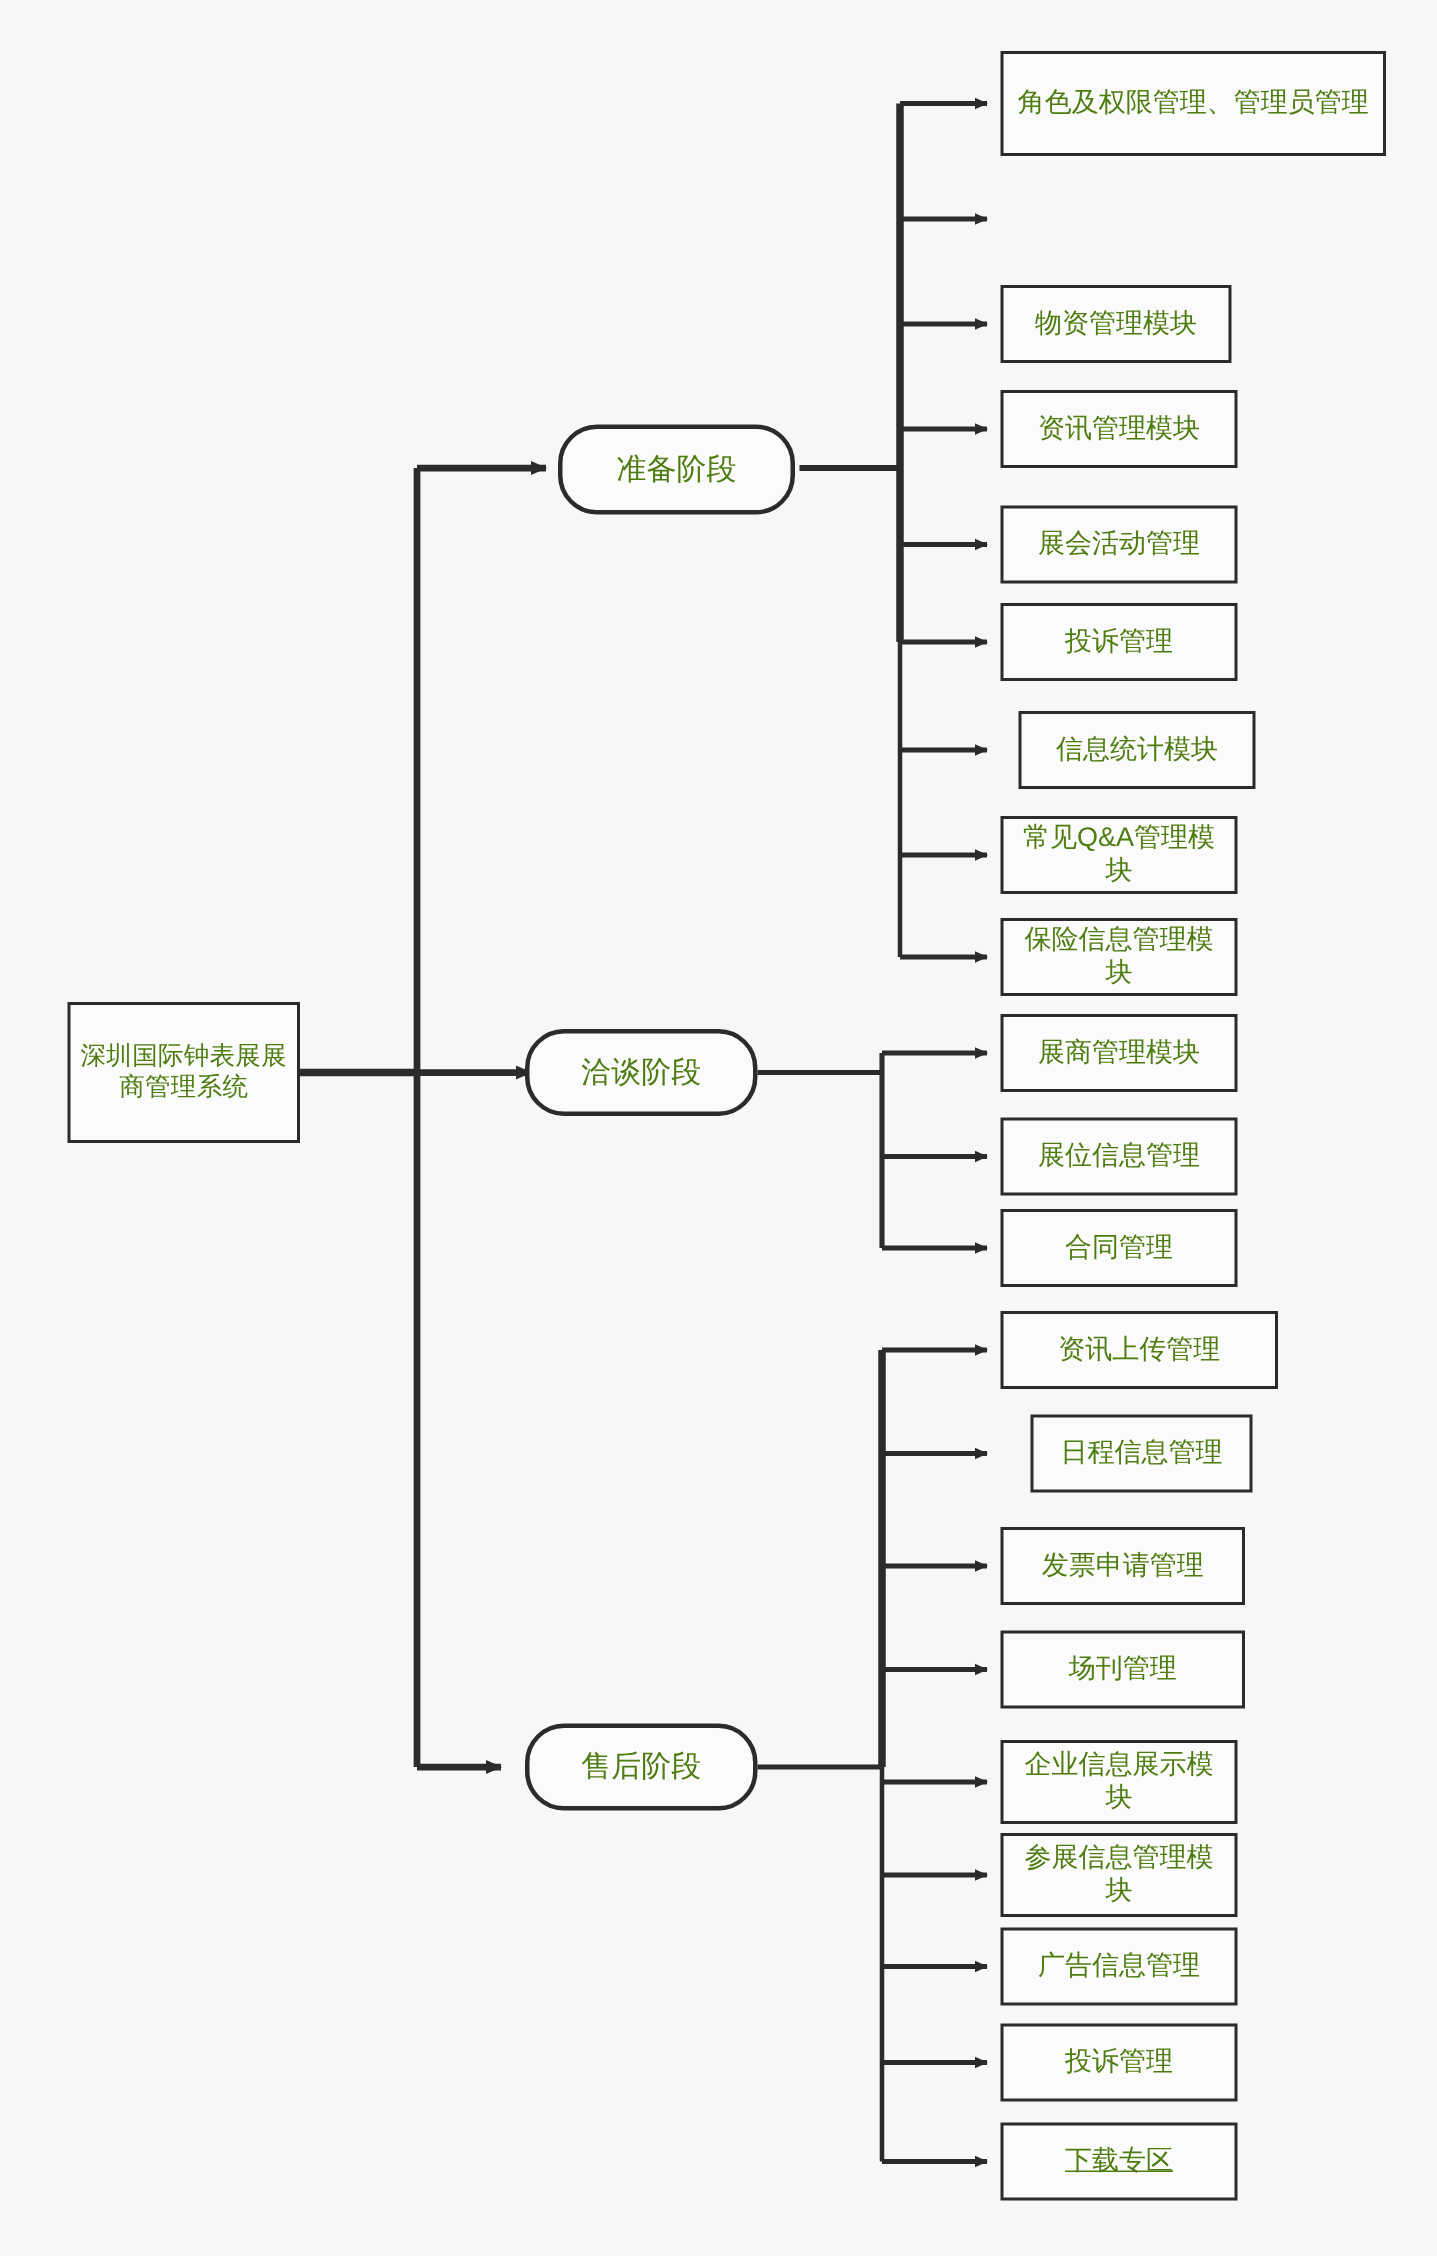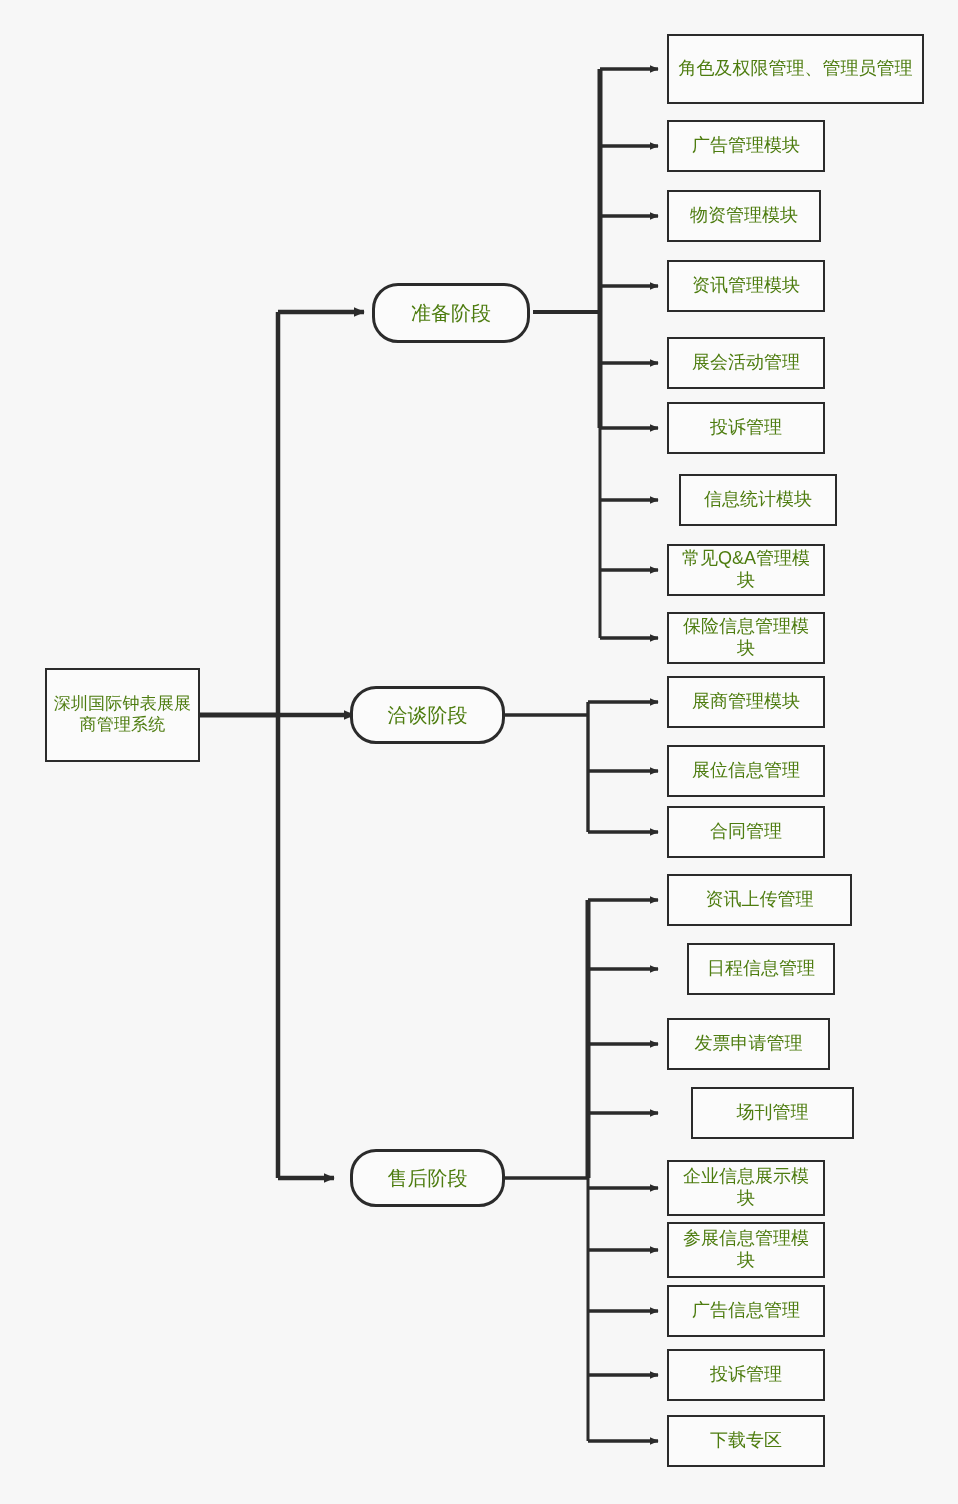--- a/index.html
+++ b/index.html
@@ -141,23 +141,20 @@
     <span class="node-label">洽谈阶段</span>
   </div>
 
   <div class="node node-stage" style="left:350px; top:1149px; width:155px; height:58px;">
     <span class="node-label">售后阶段</span>
   </div>
 
   <div class="node node-leaf" style="left:667px; top:34px; width:257px; height:70px;">
     <span class="node-label">角色及权限管理、管理员管理</span>
   </div>
-  <div class="node node-leaf" style="left:667px; top:120px; width:158px; height:52px;">
-    <span class="node-label">广告管理模块</span>
-  </div>
   <div class="node node-leaf" style="left:667px; top:190px; width:154px; height:52px;">
     <span class="node-label">物资管理模块</span>
   </div>
   <div class="node node-leaf" style="left:667px; top:260px; width:158px; height:52px;">
     <span class="node-label">资讯管理模块</span>
   </div>
   <div class="node node-leaf" style="left:667px; top:337px; width:158px; height:52px;">
     <span class="node-label">展会活动管理</span>
   </div>
   <div class="node node-leaf" style="left:667px; top:402px; width:158px; height:52px;">
@@ -185,32 +182,32 @@
 
   <div class="node node-leaf" style="left:667px; top:874px; width:185px; height:52px;">
     <span class="node-label">资讯上传管理</span>
   </div>
   <div class="node node-leaf" style="left:667px; top:943px; width:148px; height:52px;margin-left:20px;">
     <span class="node-label">日程信息管理</span>
   </div>
   <div class="node node-leaf" style="left:667px; top:1018px; width:163px; height:52px;">
     <span class="node-label">发票申请管理</span>
   </div>
-  <div class="node node-leaf" style="left:667px; top:1087px; width:163px; height:52px;margin-left:24px;">
+  <div class="node node-leaf" style="left:667px; top:1087px; width:163px; height:52px;">
     <span class="node-label">场刊管理</span>
   </div>
   <div class="node node-leaf" style="left:667px; top:1160px; width:158px; height:56px;">
     <span class="node-label">企业信息展示模块</span>
   </div>
   <div class="node node-leaf" style="left:667px; top:1222px; width:158px; height:56px;">
     <span class="node-label">参展信息管理模块</span>
   </div>
   <div class="node node-leaf" style="left:667px; top:1285px; width:158px; height:52px;">
     <span class="node-label">广告信息管理</span>
   </div>
   <div class="node node-leaf" style="left:667px; top:1349px; width:158px; height:52px;">
     <span class="node-label">投诉管理</span>
   </div>
-  <div class="node node-leaf" style="left:667px; top:1415px; width:158px; height:52px;">
+  <div class="node node-leaf" style="left:667px; top:1415px; width:158px; height:52px;text-decoration:underline;">
     <span class="node-label">下载专区</span>
   </div>
 
 </div>
 
 </body></html>

